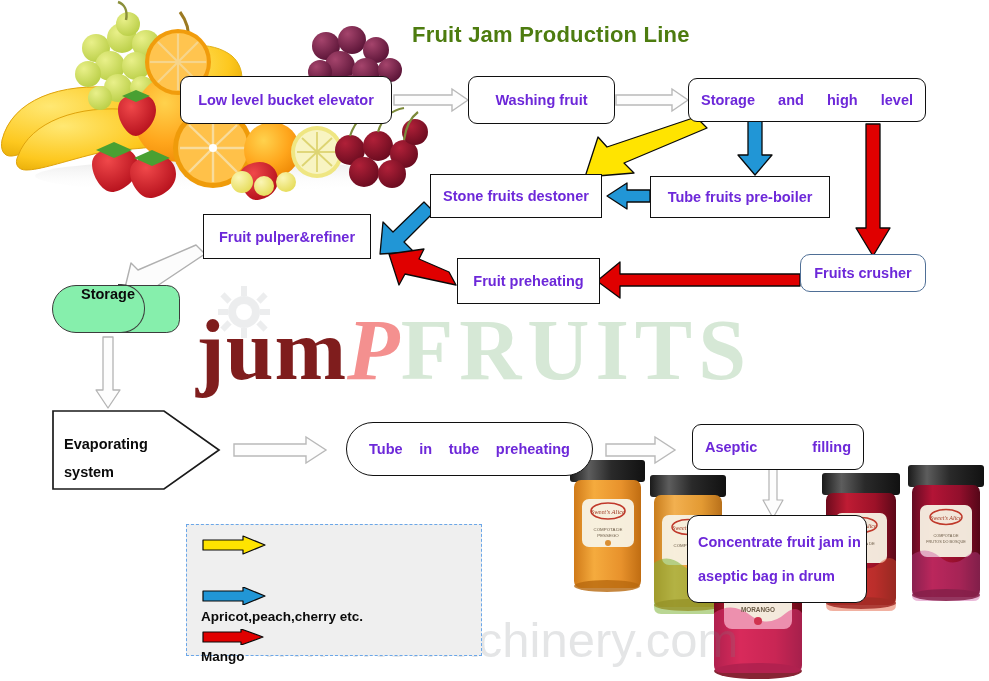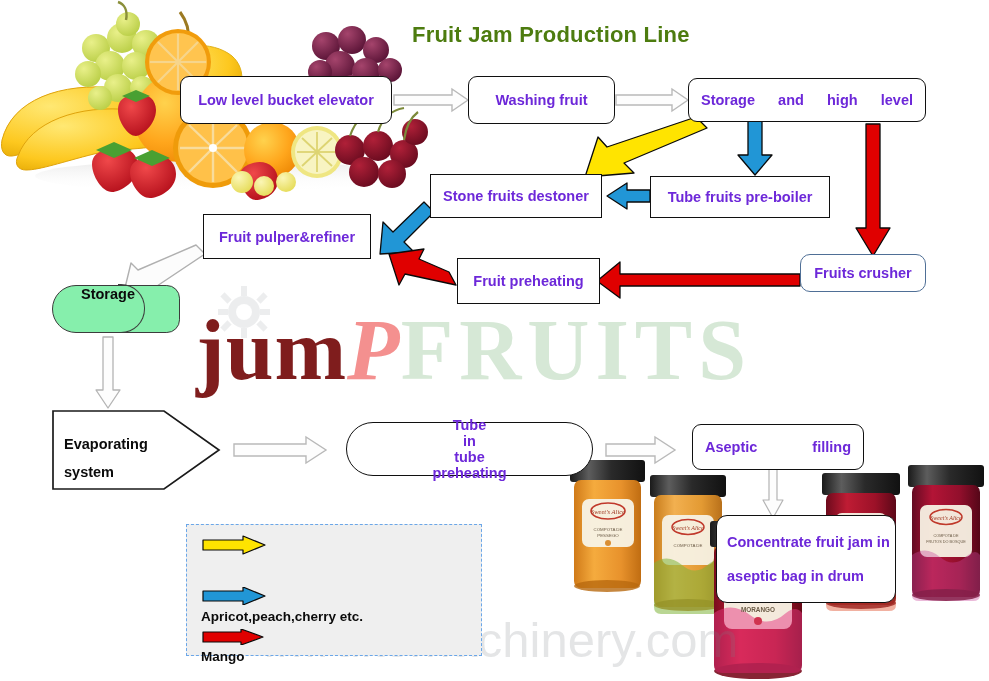--- a/index.html
+++ b/index.html
@@ -32,21 +32,21 @@
   
   .title{position:absolute;left:412px;top:22px;font-size:22px;font-weight:700;
          color:#4d7c0f;letter-spacing:.2px;white-space:nowrap;}
 
   
   .node{position:absolute;background:#fff;border:1.6px solid #101010;
         display:flex;align-items:center;justify-content:center;
         font-size:14.5px;font-weight:700;color:#6d28d9;text-align:center;
         box-sizing:border-box;}
   .node.rounded{border-radius:9px;}
-  .node.rounded-lg{border-radius:11px;margin-left:29px;}
+  .node.rounded-lg{border-radius:11px;}
   .node.blueborder{border-color:#4f6f96;border-radius:10px;}
   .node.stadium{border-radius:200px;}
   .node.two-line{flex-direction:column;align-items:flex-start;justify-content:center;
                  padding-left:10px;gap:18px;text-align:left;}
   .node .just{display:flex;justify-content:space-between;width:100%;padding:0 12px;
               box-sizing:border-box;}
   .node .just span{white-space:nowrap;}
 
   
   .storage{position:absolute;left:52px;top:285px;width:128px;height:48px;
@@ -460,21 +460,21 @@
   <div class="node blueborder" style="left:800px;top:254px;width:126px;height:38px;">
     <span>Fruits crusher</span>
   </div>
 
   <div class="pent-wrap">
     <div class="pent-label">Evaporating</div>
     <div class="pent-label" style="top:42px;">system</div>
   </div>
 
   <div class="node stadium" style="left:346px;top:422px;width:247px;height:54px;">
-    <span class="just" style="padding:0 22px;flex-direction:column;">
+    <span class="just" style="padding:0 22px;">
       <span>Tube</span>
       <span>in</span>
       <span>tube</span>
       <span>preheating</span>
     </span>
   </div>
 
   <div class="node rounded" style="left:692px;top:424px;width:172px;height:46px;">
     <span class="just">
       <span>Aseptic</span>

